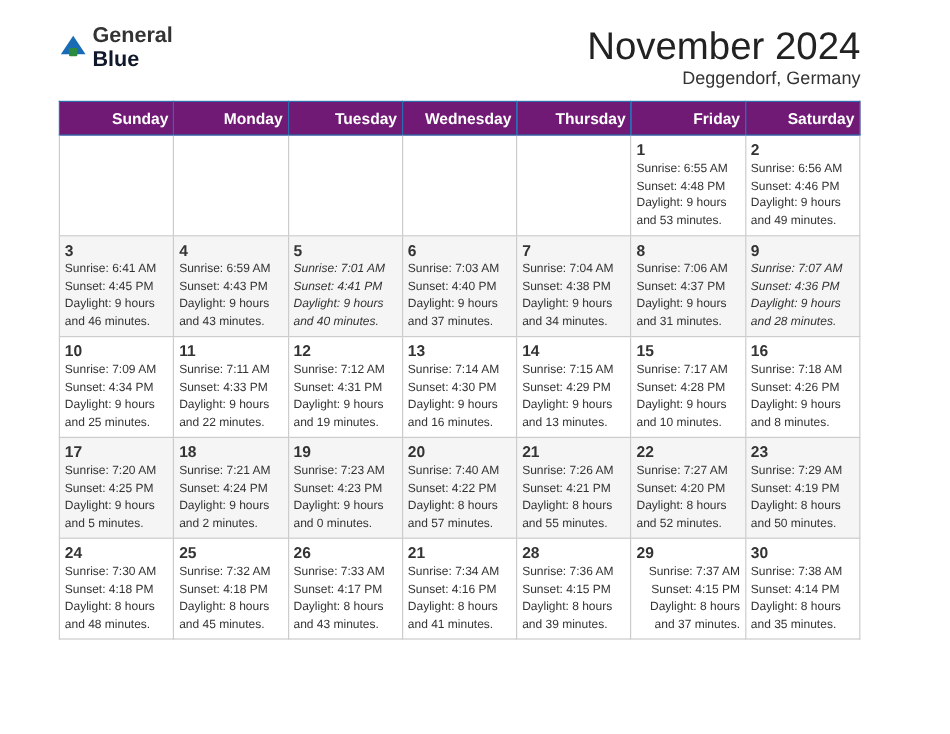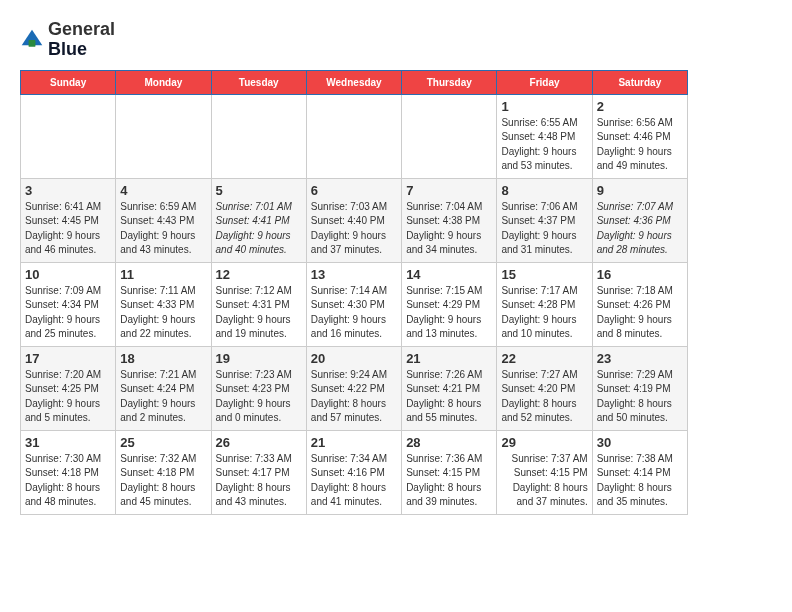--- a/index.html
+++ b/index.html
@@ -5,20 +5,21 @@
     * { box-sizing: border-box; margin: 0; padding: 0; }
     body {
       font-family: Arial, sans-serif;
       background: #fff;
       width: 792px;
       min-height: 612px;
     }
     .page {
       width: 708px;
       padding: 20px 20px 20px 20px;
+      margin-left: 29px;
     }
     .header {
       display: flex;
       justify-content: space-between;
       align-items: flex-start;
       margin-bottom: 10px;
     }
     .logo {
       display: flex;
       align-items: center;
@@ -46,26 +47,26 @@
     .location {
       font-size: 15px;
       color: #333;
     }
     table {
       width: 100%;
       border-collapse: collapse;
       table-layout: fixed;
     }
     thead tr th {
-      background-color: #ef4444;
+      background-color: #701a75;
       color: #fff;
-      font-size: 10px;
+      font-size: 13px;
       font-weight: bold;
       padding: 6px 4px;
-      text-align: center;
+      text-align: right;
       border: 1px solid #2b6cb0;
     }
     tbody tr td {
       border: 1px solid #ccc;
       vertical-align: top;
       padding: 4px 4px;
       font-size: 10.5px;
       color: #333;
       height: 80px;
       background: #fff;
@@ -96,20 +97,24 @@
     <div class="logo">
       <svg class="logo-icon" viewBox="0 0 28 28" xmlns="http://www.w3.org/2000/svg">
         <polygon points="14,2 26,20 2,20" fill="#1a6bb5"></polygon>
         <rect x="10" y="14" width="8" height="8" fill="#2b8a3e" rx="1"></rect>
       </svg>
       <div class="logo-text">
         <span class="logo-general">General</span><br>
         <span class="logo-blue">Blue</span>
       </div>
     </div>
+    <div class="title-block">
+      <div class="month-title">November 2024</div>
+      <div class="location">Deggendorf, Germany</div>
+    </div>
   </div>
 
   <table>
     <thead>
       <tr>
       <th>Sunday</th>
           <th>Monday</th>
           <th>Tuesday</th>
           <th>Wednesday</th>
           <th>Thursday</th>
@@ -258,21 +263,21 @@
           </td>
           <td>
             <span class="day-num">19</span>
             <div class="day-info" style="white-space: pre-line;">Sunrise: 7:23 AM
 Sunset: 4:23 PM
 Daylight: 9 hours
 and 0 minutes.</div>
           </td>
           <td>
             <span class="day-num">20</span>
-            <div class="day-info" style="white-space: pre-line;">Sunrise: 9:24 AM
+            <div class="day-info" style="white-space: pre-line;">Sunrise: 7:40 AM
 Sunset: 4:22 PM
 Daylight: 8 hours
 and 57 minutes.</div>
           </td>
           <td>
             <span class="day-num">21</span>
             <div class="day-info" style="white-space: pre-line;">Sunrise: 7:26 AM
 Sunset: 4:21 PM
 Daylight: 8 hours
 and 55 minutes.</div>
@@ -287,21 +292,21 @@
           <td>
             <span class="day-num">23</span>
             <div class="day-info" style="white-space: pre-line;">Sunrise: 7:29 AM
 Sunset: 4:19 PM
 Daylight: 8 hours
 and 50 minutes.</div>
           </td>
         </tr>
         <tr>
           <td>
-            <span class="day-num">31</span>
+            <span class="day-num">24</span>
             <div class="day-info" style="white-space: pre-line;">Sunrise: 7:30 AM
 Sunset: 4:18 PM
 Daylight: 8 hours
 and 48 minutes.</div>
           </td>
           <td>
             <span class="day-num">25</span>
             <div class="day-info" style="white-space: pre-line;">Sunrise: 7:32 AM
 Sunset: 4:18 PM
 Daylight: 8 hours

